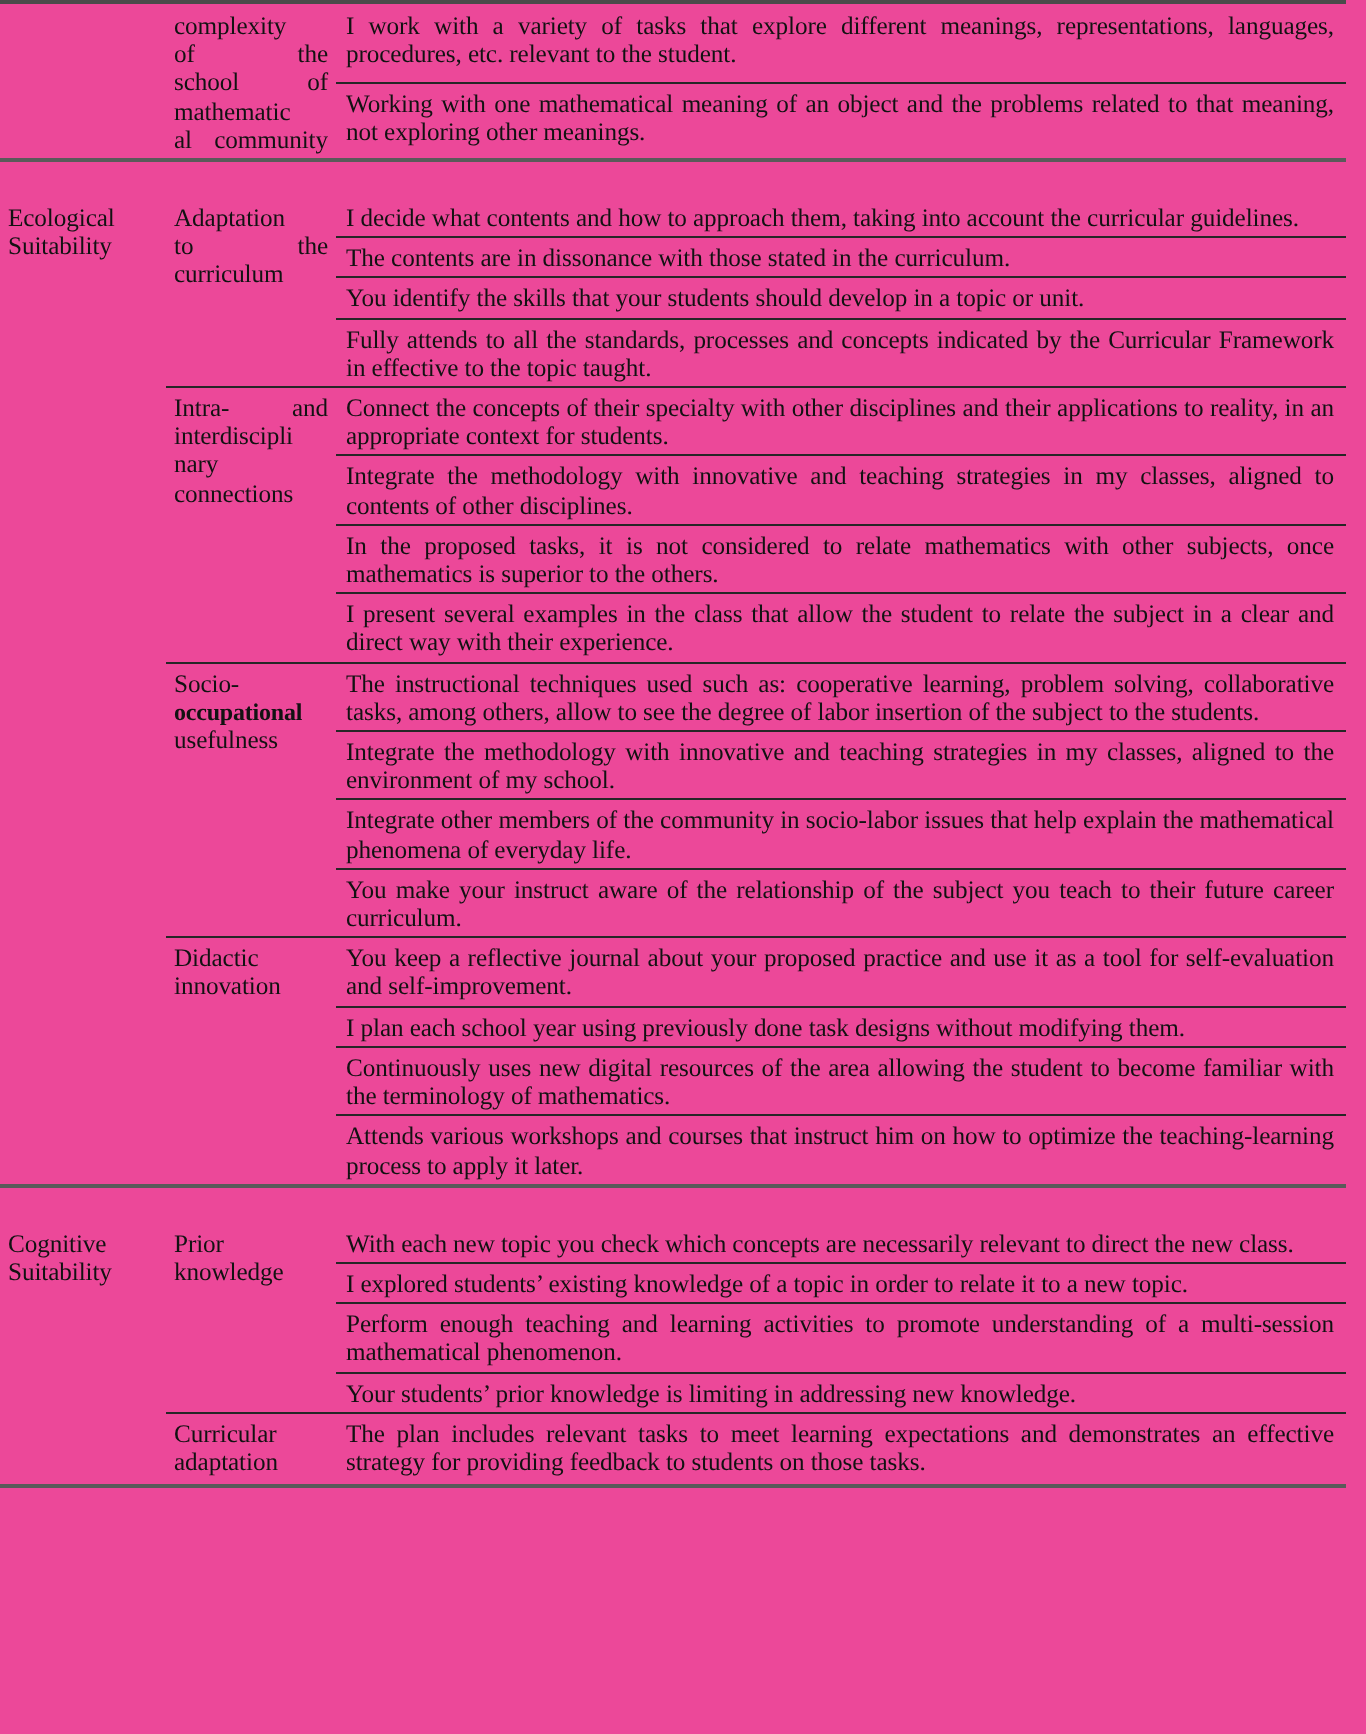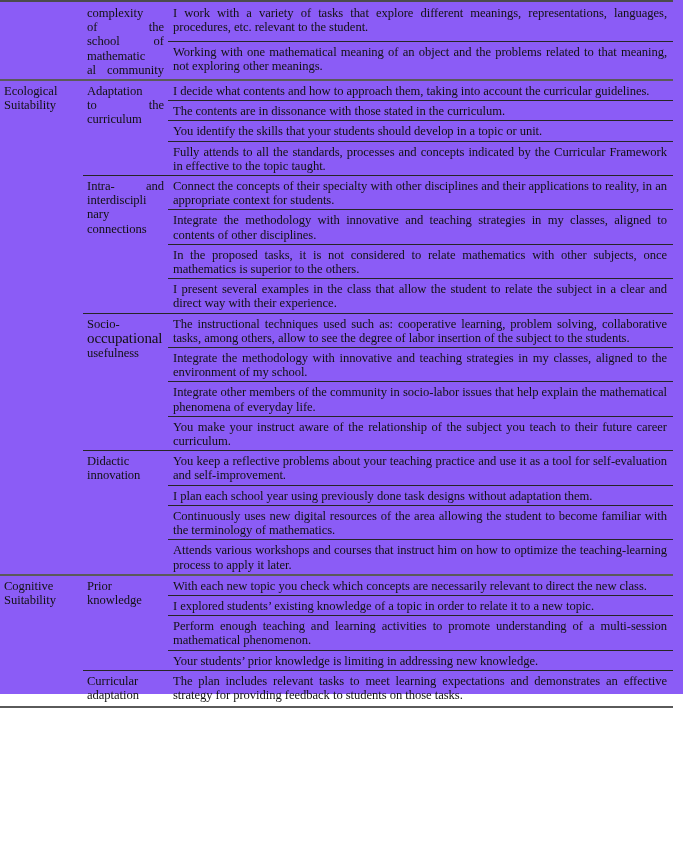--- a/index.html
+++ b/index.html
@@ -12,22 +12,22 @@
     width: 683px;
     height: 867px;
     overflow: hidden;
     font-family: "Liberation Serif", "DejaVu Serif", serif;
     color: #121212;
   }
 
   .sheet {
     position: relative;
     width: 683px;
-    height: 694px;
-    background: #8b5cf6;
+    height: 867px;
+    background: #ec4899;
   }
 
   table.crit {
     border-collapse: collapse;
     width: 673px;
     margin: 0;
     table-layout: fixed;
     border-spacing: 0;
   }
 
@@ -64,34 +64,35 @@
   }
   
   td.ind {
     text-align: justify;
     text-align-last: left;
     padding-left: 5px;
     padding-right: 6px;
   }
 
   .small {
-    font-size: 15px;
+    font-size: 12px;
     letter-spacing: -0.1px;
+    font-weight: bold;
   }
 
   
   
   tr.topline > td {
     border-top: 2.4px solid #4b4b4b;
     padding-top: 4px;
   }
   
   tr.dimline > td {
     border-top: 2.2px solid #5a5a5a;
-    padding-top: 3px;
+    padding-top: 21px;
   }
   
   tr.crtline > td.crt,
   tr.crtline > td.ind {
     border-top: 1.1px solid #262626;
     padding-top: 3px;
   }
   
   tr.indline > td.ind {
     border-top: 1.1px solid #262626;
@@ -161,24 +162,24 @@
           <td class="ind">Integrate the methodology with innovative and teaching strategies in my classes, aligned to the environment of my school.</td>
         </tr>
         <tr class="indline">
           <td class="ind">Integrate other members of the community in socio-labor issues that help explain the mathematical phenomena of everyday life.</td>
         </tr>
         <tr class="indline">
           <td class="ind">You make your instruct aware of the relationship of the subject you teach to their future career curriculum.</td>
         </tr>
         <tr class="crtline">
           <td class="crt noj" rowspan="4"><span>Didactic</span><br><span>innovation</span></td>
-          <td class="ind">You keep a reflective problems about your teaching practice and use it as a tool for self-evaluation and self-improvement.</td>
-        </tr>
-        <tr class="indline">
-          <td class="ind">I plan each school year using previously done task designs without adaptation them.</td>
+          <td class="ind">You keep a reflective journal about your proposed practice and use it as a tool for self-evaluation and self-improvement.</td>
+        </tr>
+        <tr class="indline">
+          <td class="ind">I plan each school year using previously done task designs without modifying them.</td>
         </tr>
         <tr class="indline">
           <td class="ind">Continuously uses new digital resources of the area allowing the student to become familiar with the terminology of mathematics.</td>
         </tr>
         <tr class="indline">
           <td class="ind">Attends various workshops and courses that instruct him on how to optimize the teaching-learning process to apply it later.</td>
         </tr>
         <tr class="dimline">
           <td class="dim" rowspan="5"><span>Cognitive</span><br><span>Suitability</span></td>
           <td class="crt noj" rowspan="4"><span>Prior</span><br><span>knowledge</span></td>

